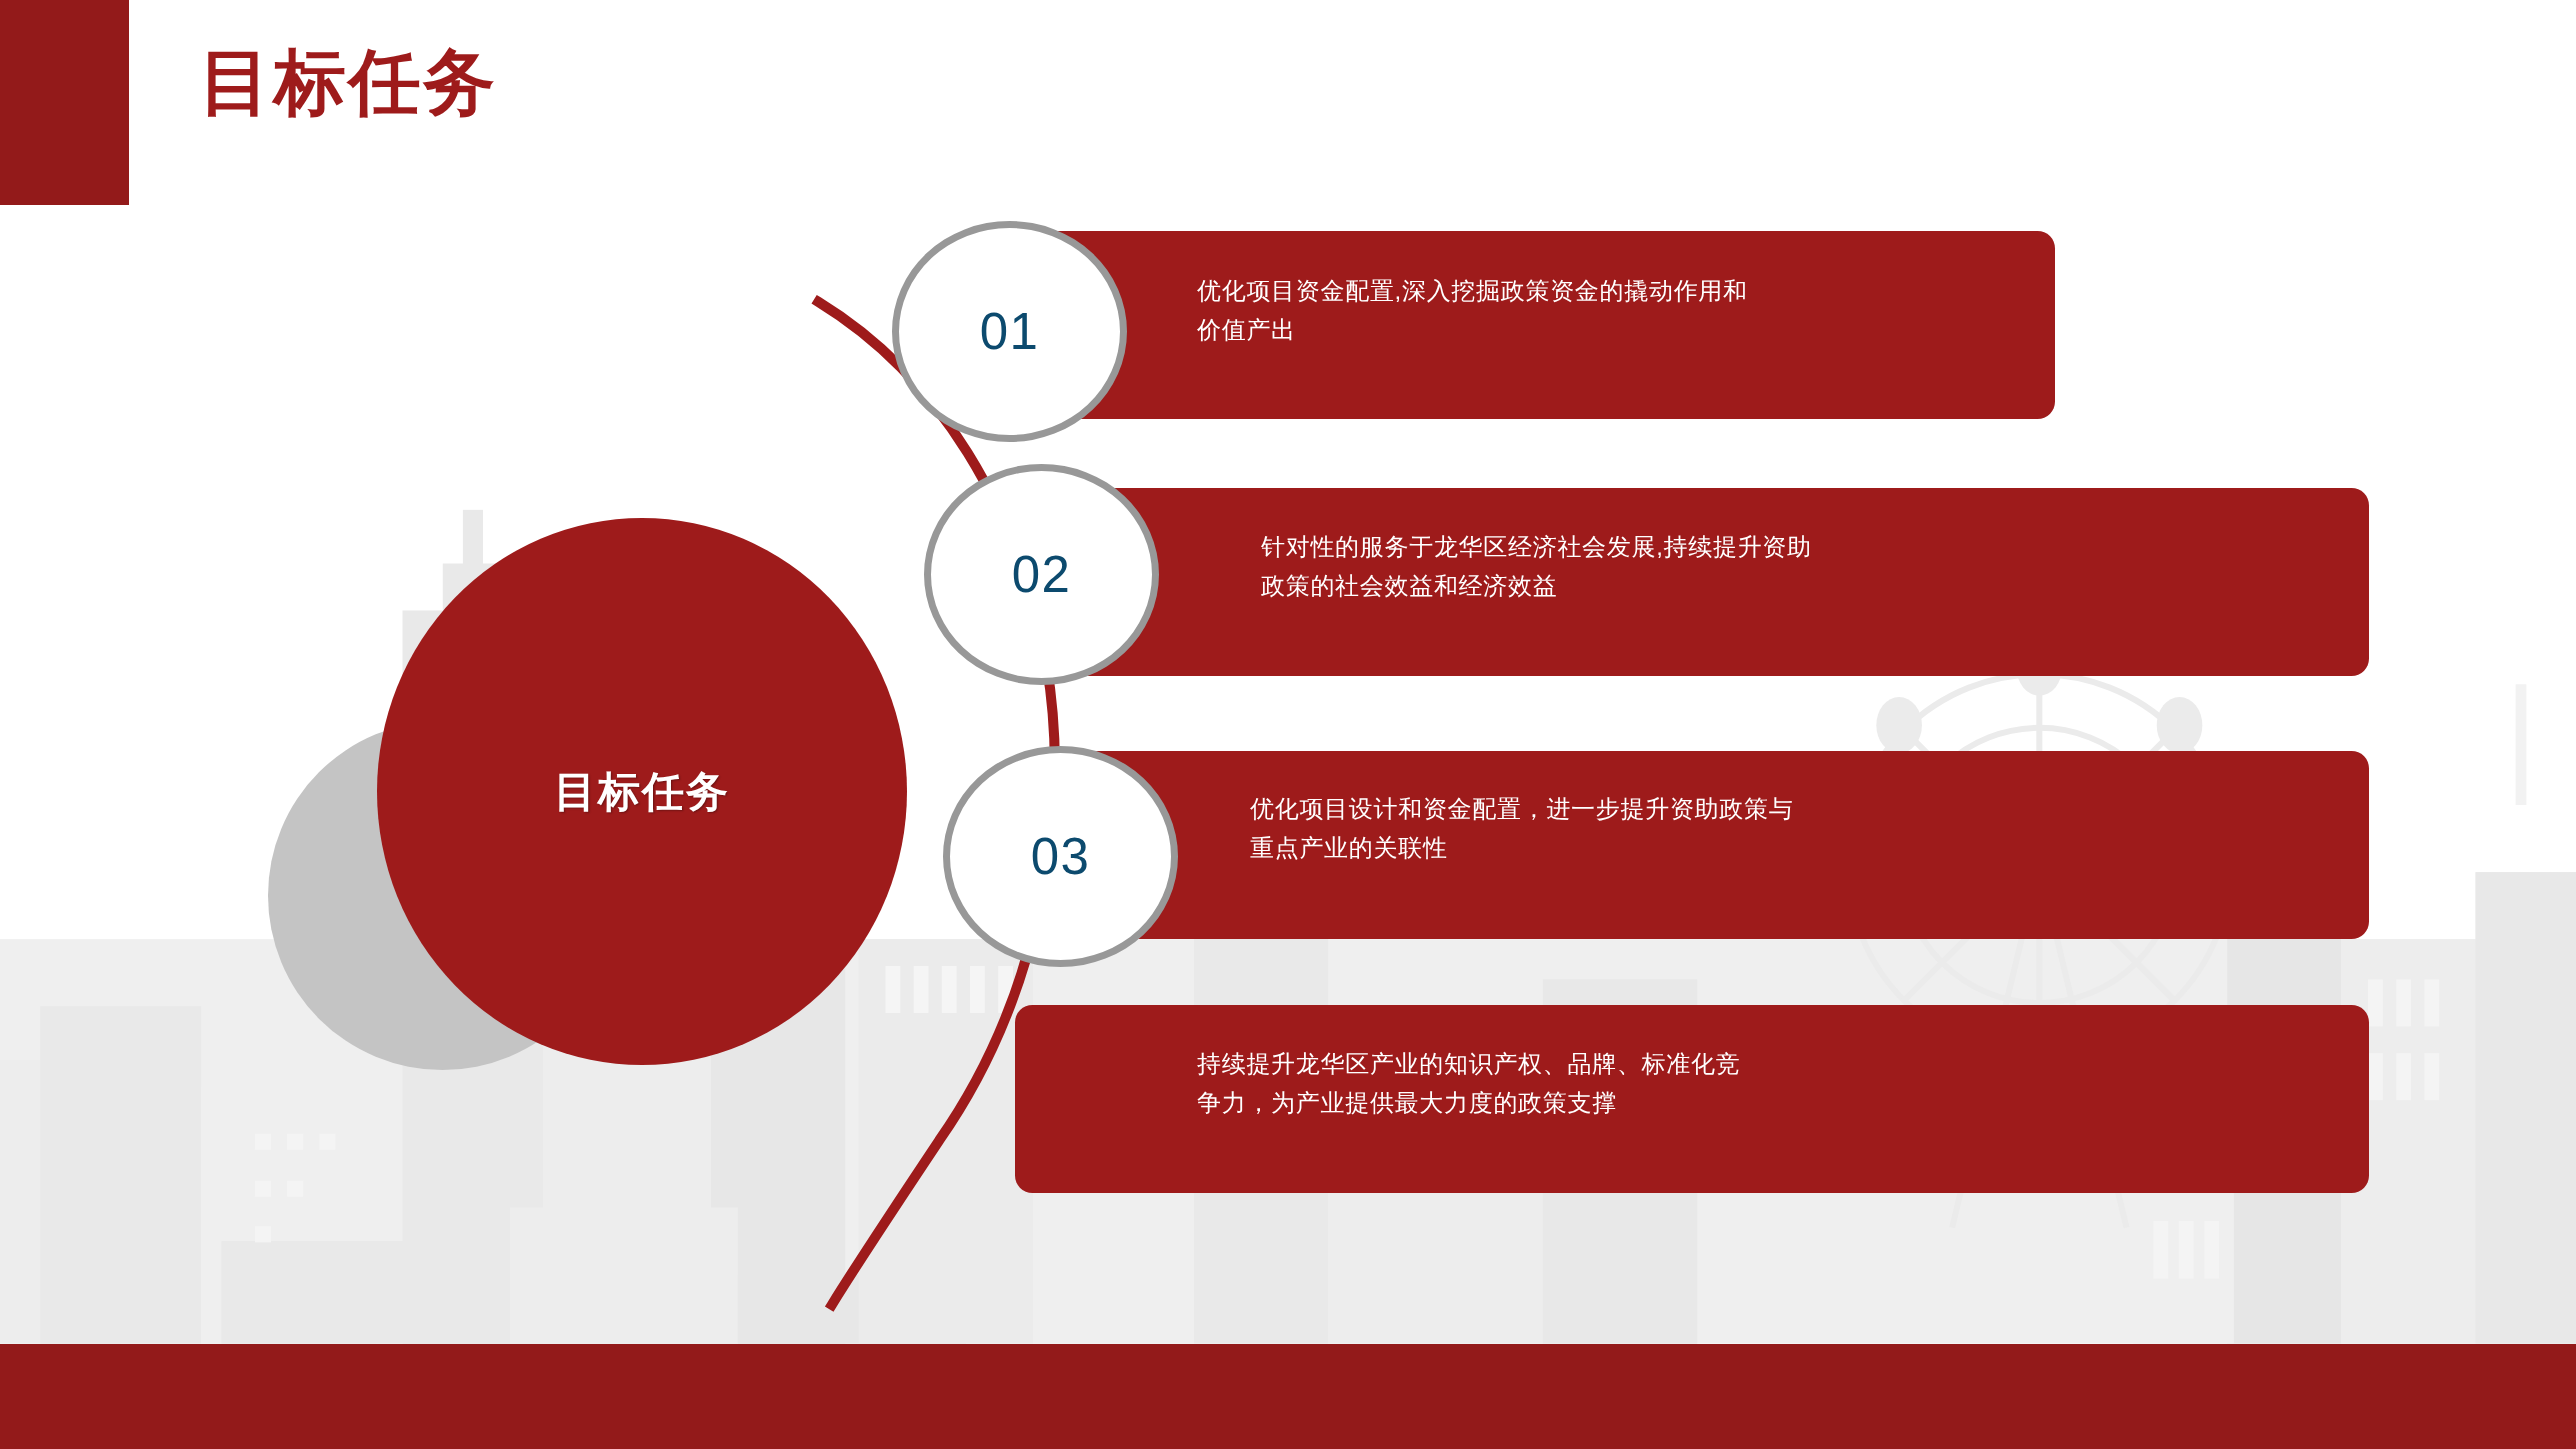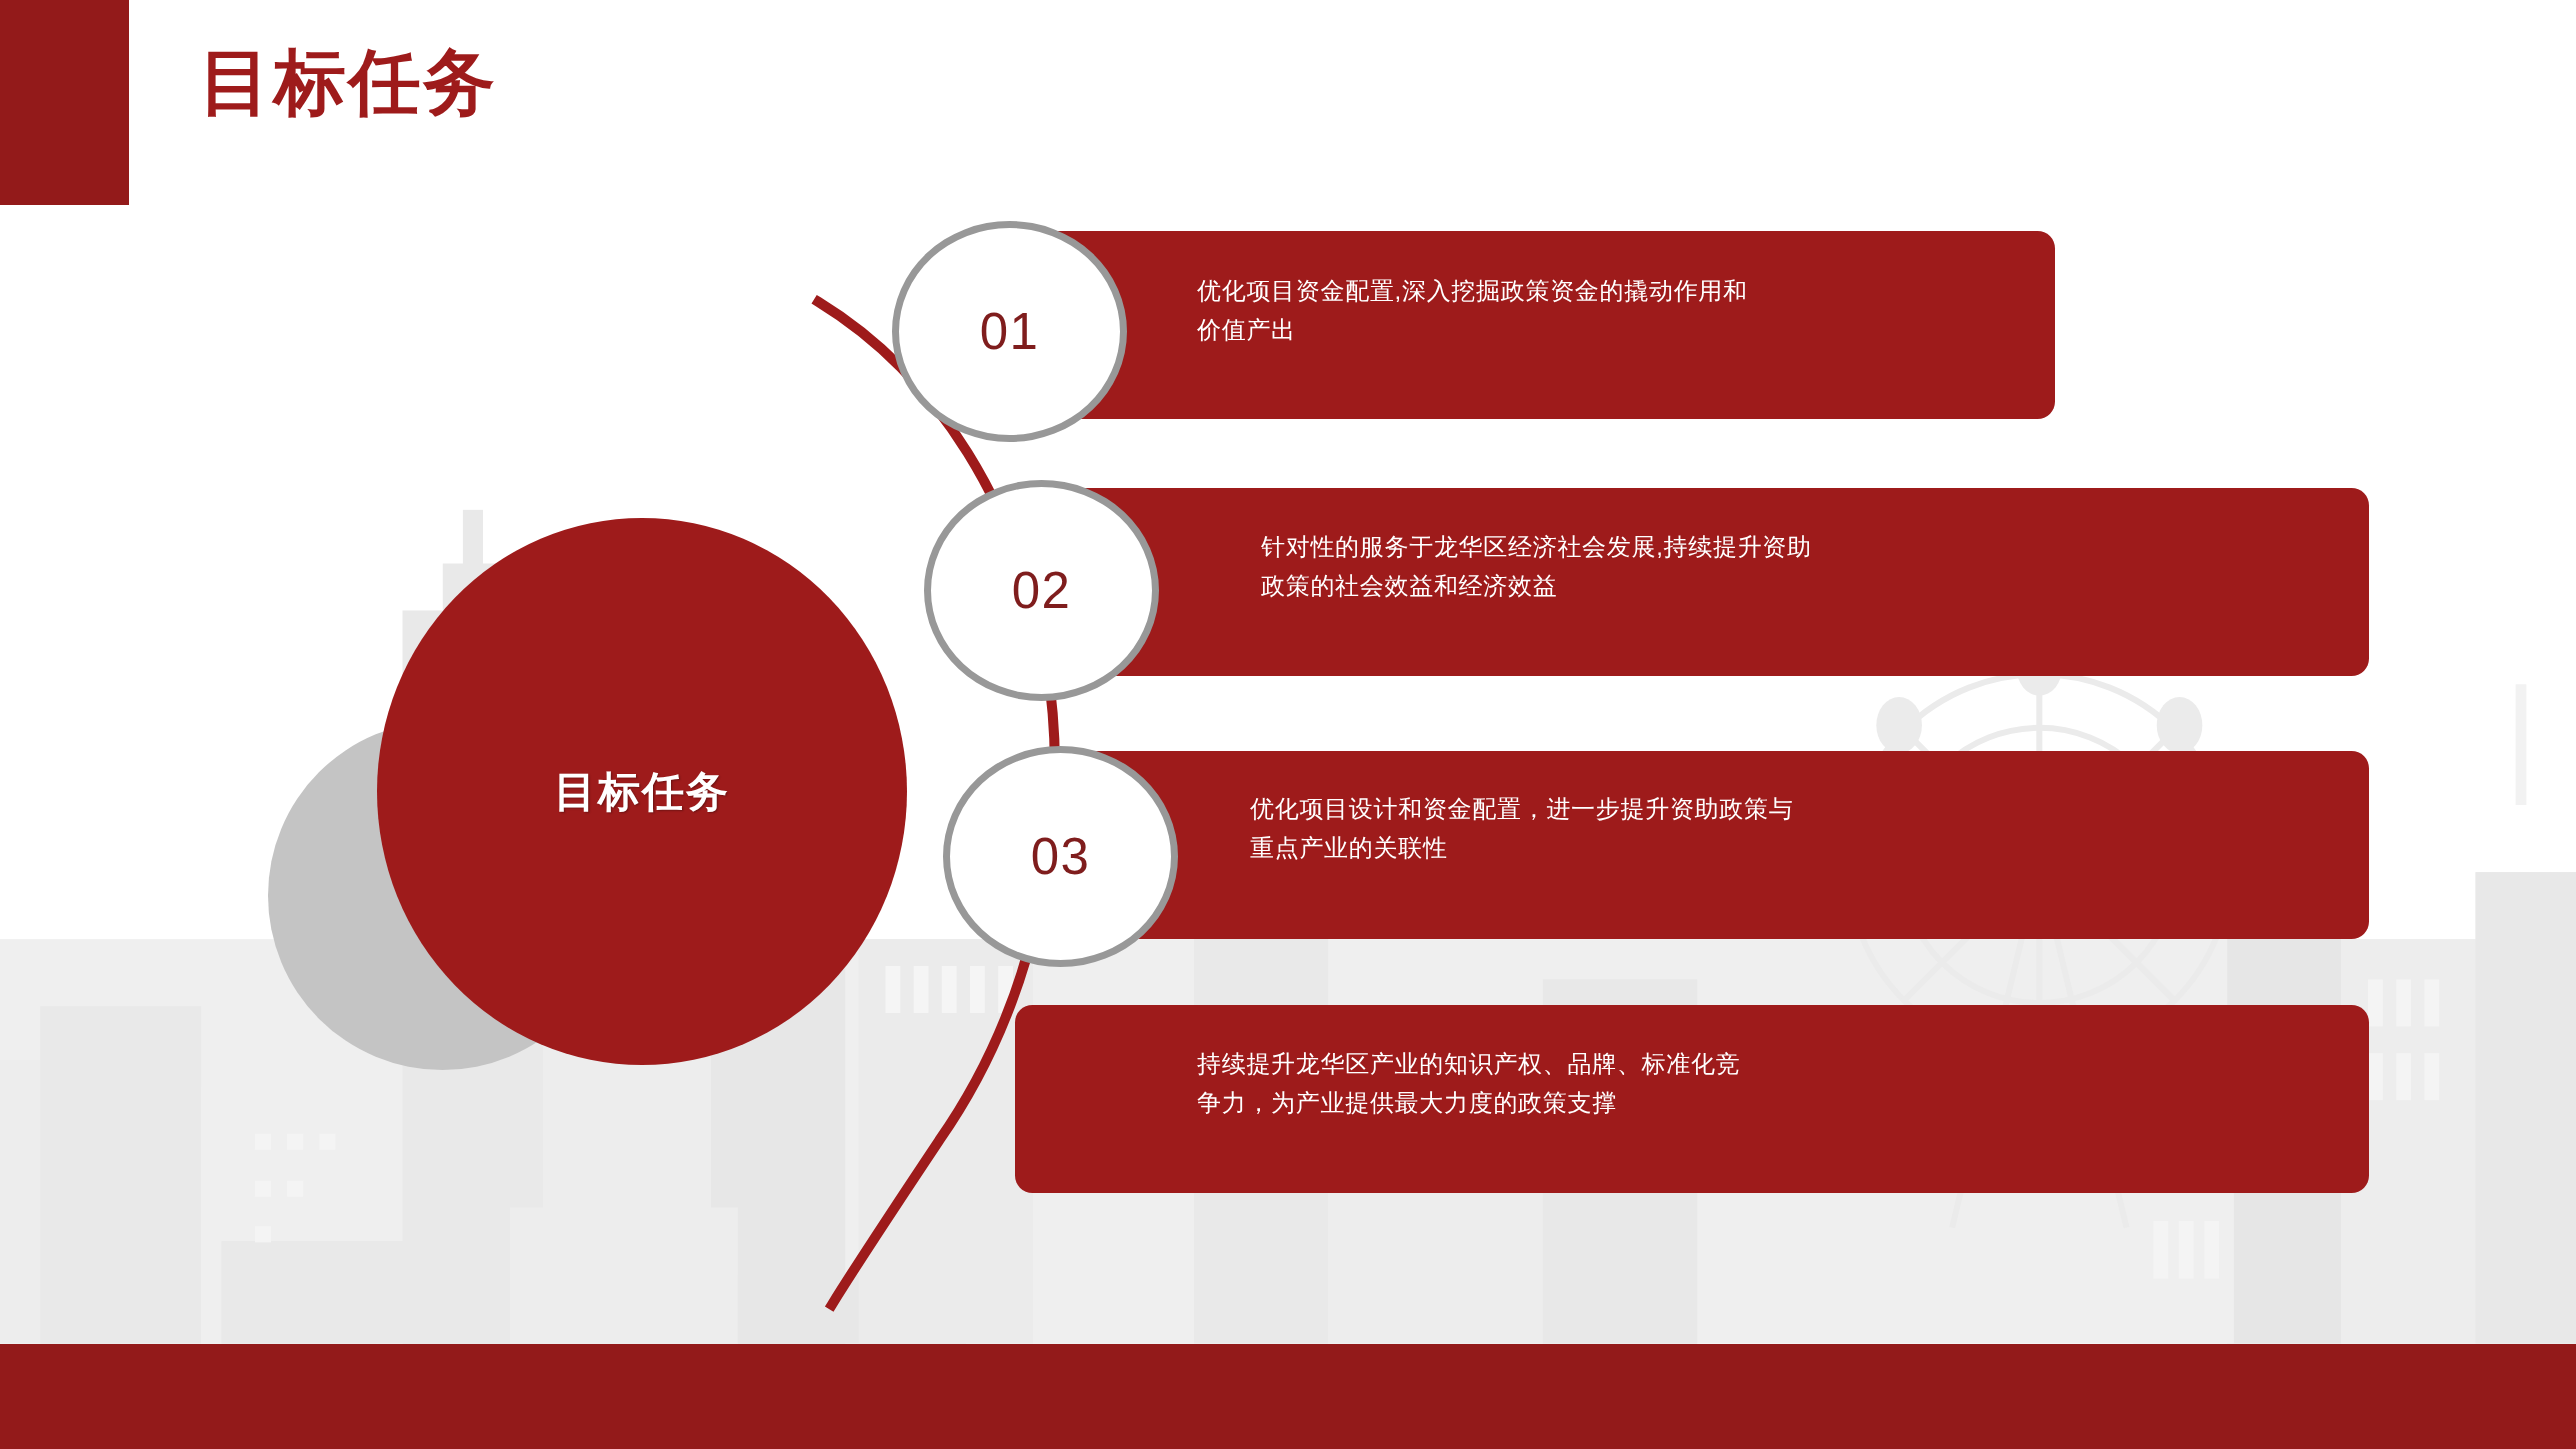--- a/index.html
+++ b/index.html
@@ -122,21 +122,21 @@
     border-radius: 50%;
     background: #ffffff;
     border: 7.4px solid #989898;
     box-sizing: border-box;
     display: flex;
     align-items: center;
     justify-content: center;
   }
   .row-badge-number {
     font-size: 51px;
-    color: #7f1d1d;
+    color: #0c4a6e;
     letter-spacing: 1.3px;
     line-height: 1;
   }
 </style>
 </head>
 <body>
 
 <div id="slide">
 
   <svg id="bg-skyline" viewBox="0 0 3840 2160" preserveAspectRatio="none" aria-hidden="true">
@@ -258,21 +258,21 @@
   <div class="row-bar" style="left:1015px; top:231px; width:1040px; height:188px;"></div>
   <div class="row-text" style="left:1197px; top:272px; width:839px;">优化项目资金配置,深入挖掘政策资金的撬动作用和
 价值产出</div>
   <div class="row-badge" style="left:892px; top:221px; width:235px; height:221px;">
     <span class="row-badge-number">01</span>
   </div>
 
   <div class="row-bar" style="left:1015px; top:488px; width:1354px; height:188px;"></div>
   <div class="row-text" style="left:1261px; top:528px; width:1100px;">针对性的服务于龙华区经济社会发展,持续提升资助
 政策的社会效益和经济效益</div>
-  <div class="row-badge" style="left:924px; top:480px; width:235px; height:221px;">
+  <div class="row-badge" style="left:924px; top:464px; width:235px; height:221px;">
     <span class="row-badge-number">02</span>
   </div>
 
   <div class="row-bar" style="left:1015px; top:751px; width:1354px; height:188px;"></div>
   <div class="row-text" style="left:1250px; top:790px; width:1093px;">优化项目设计和资金配置，进一步提升资助政策与
 重点产业的关联性</div>
   <div class="row-badge" style="left:943px; top:746px; width:235px; height:221px;align-items:center;">
     <span class="row-badge-number">03</span>
   </div>
 

